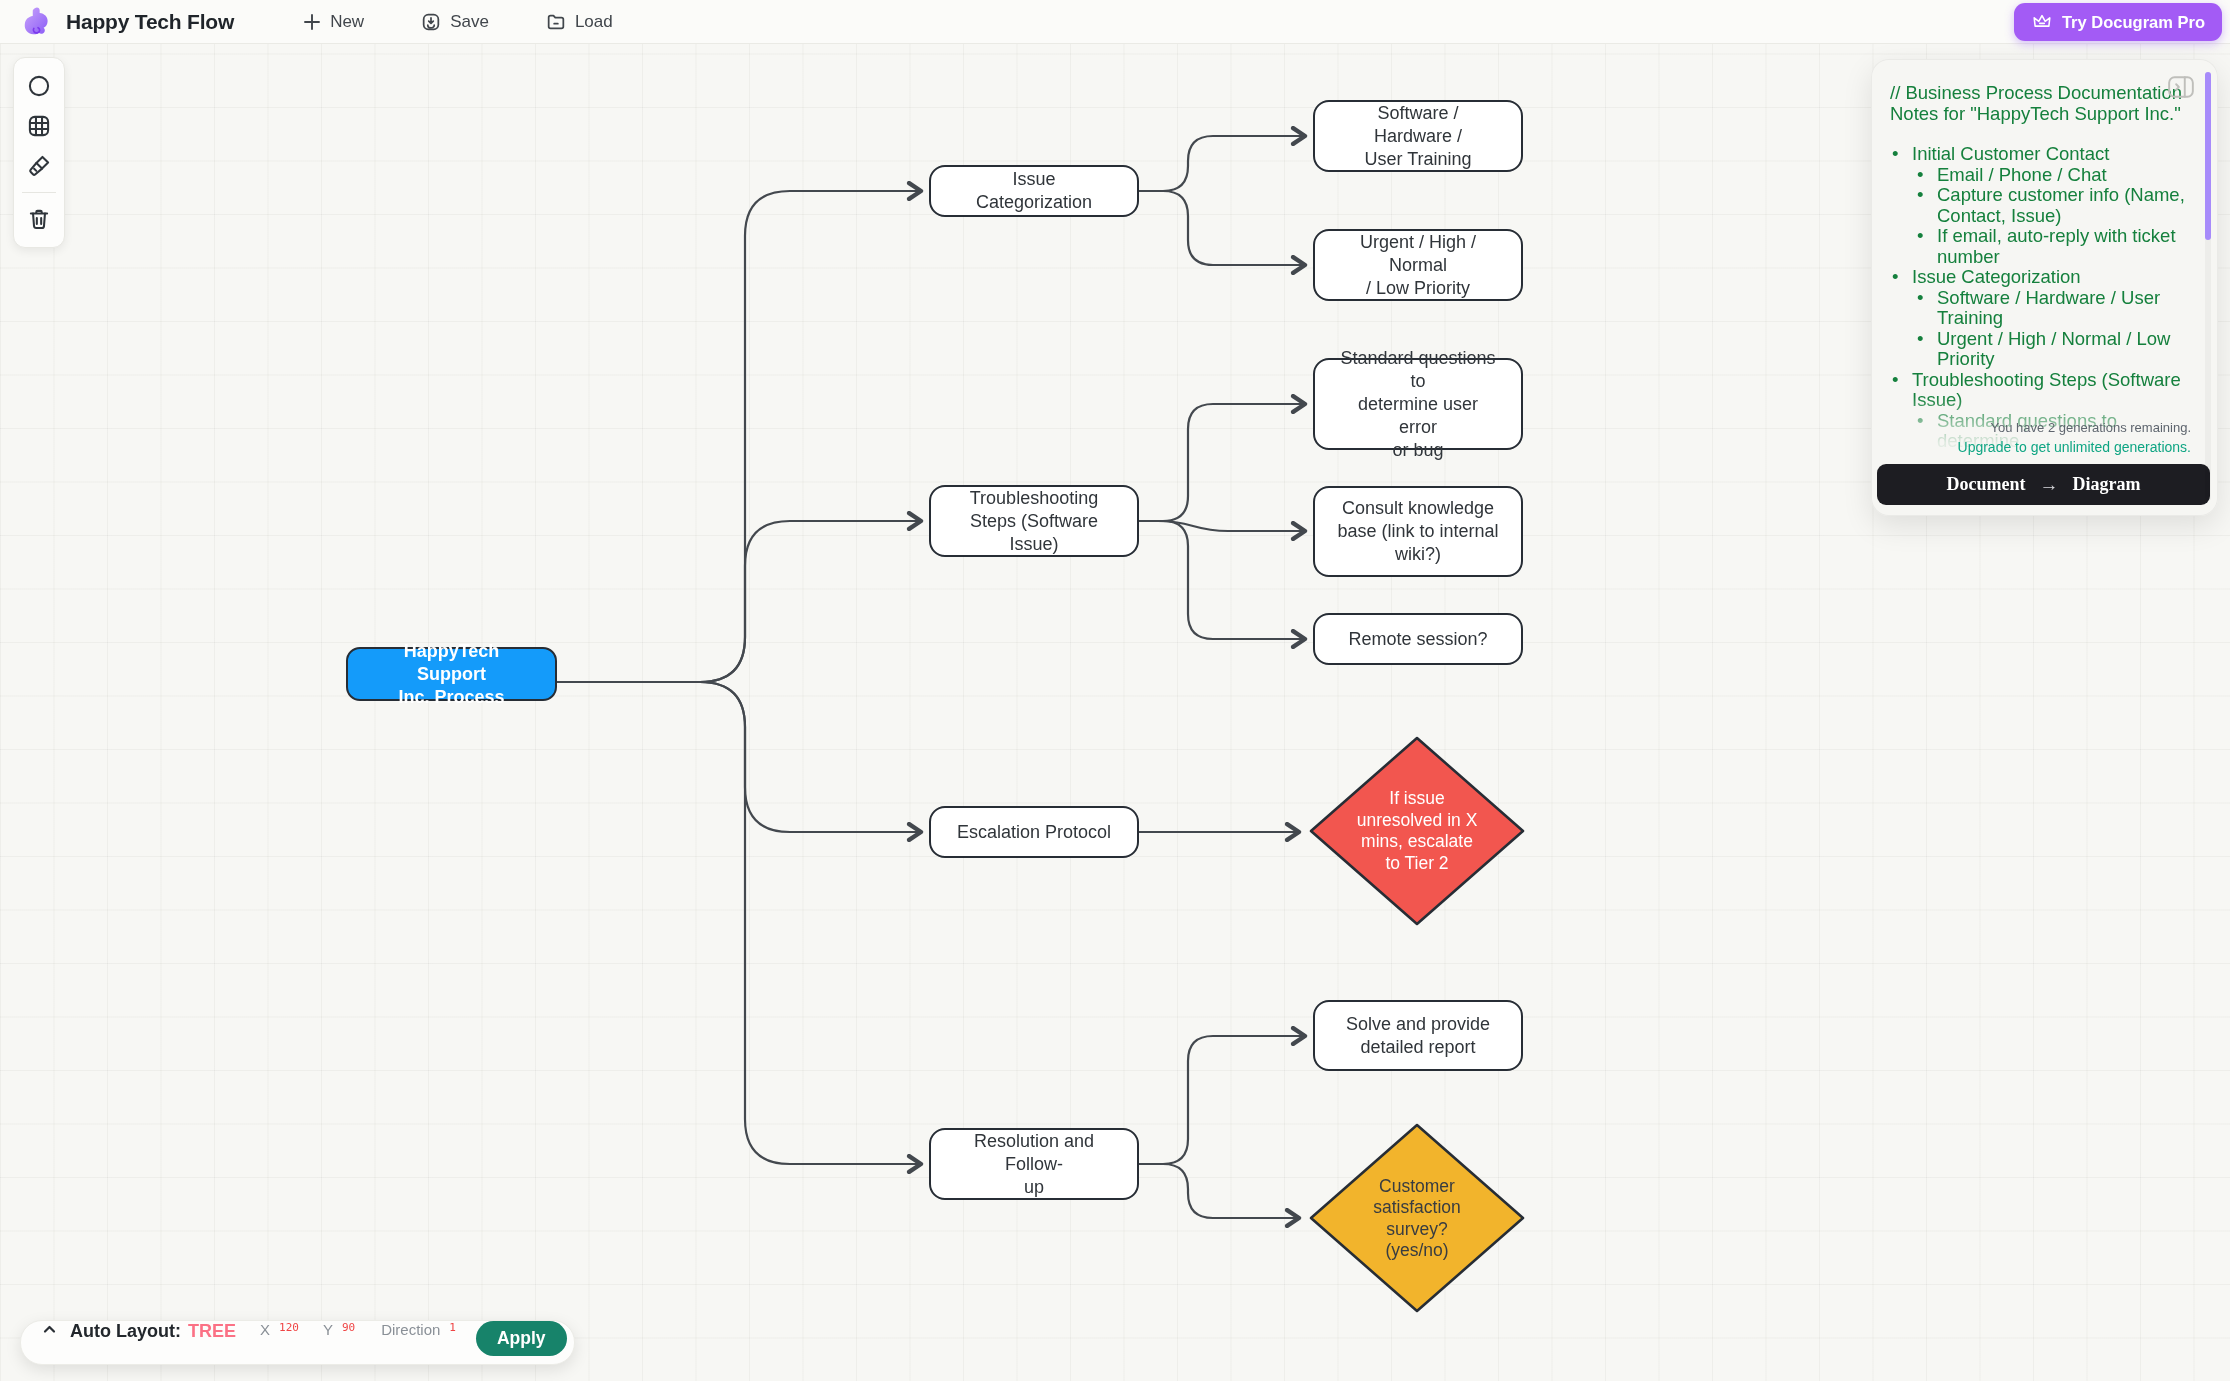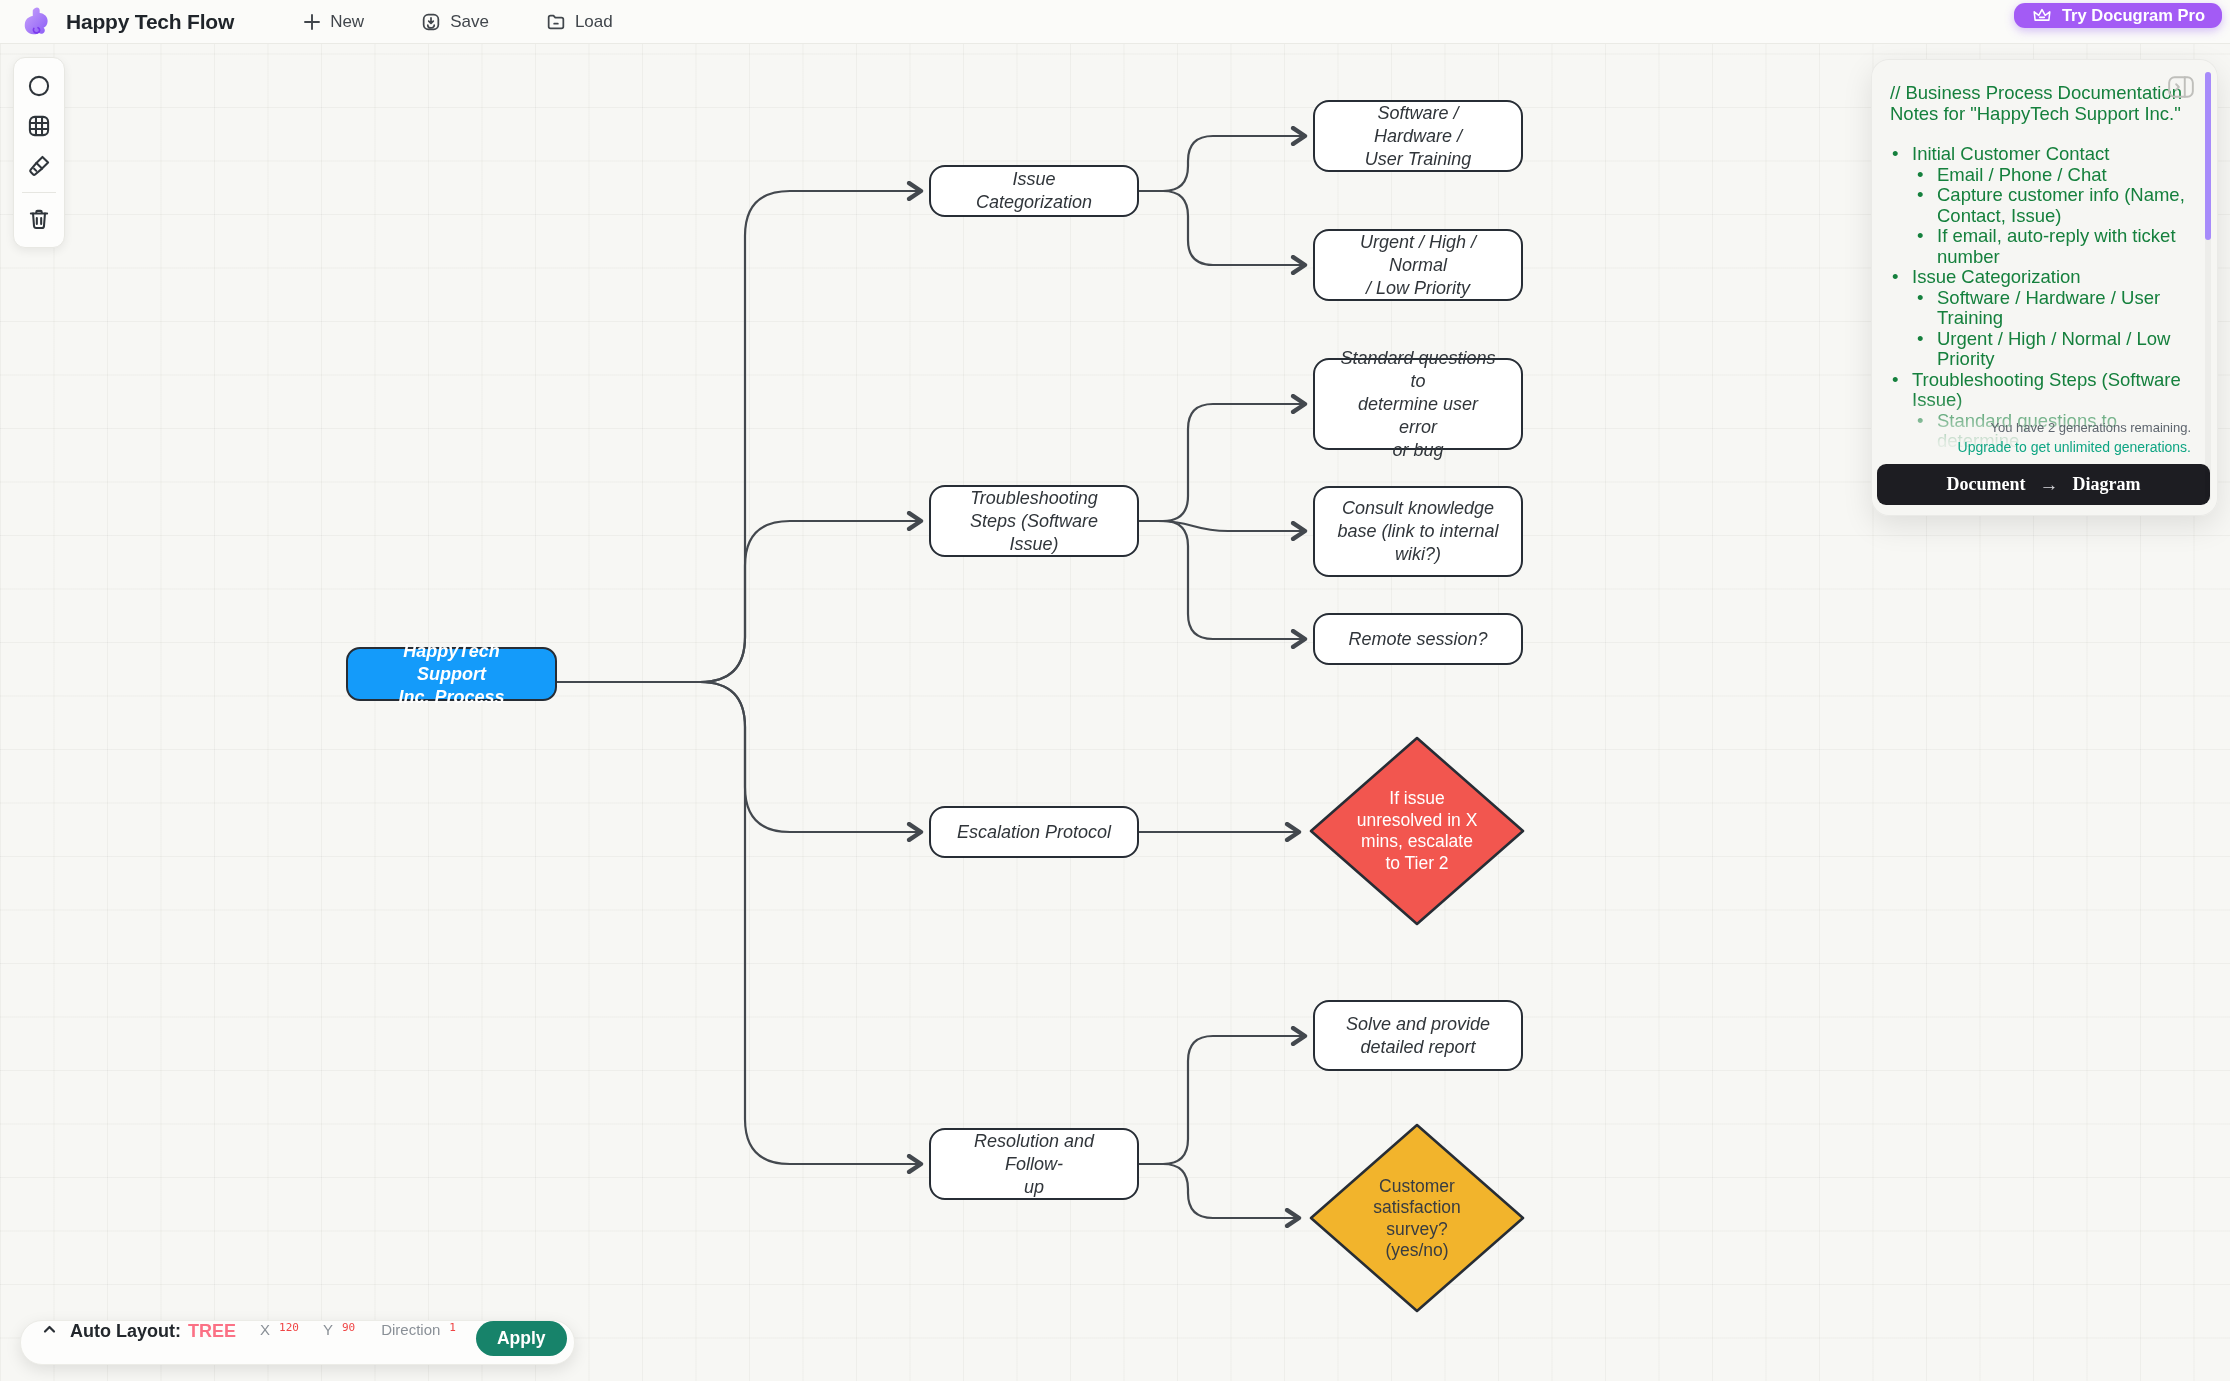--- a/index.html
+++ b/index.html
@@ -16,21 +16,21 @@
                      linear-gradient(to bottom,rgba(70,70,55,.05) 1px,transparent 1px);
     background-size:53.5px 53.5px;}
   #edges{position:absolute;inset:0;pointer-events:none;}
   #edges path{fill:none;stroke:var(--edge);stroke-width:2.2px;}
   #edges polygon{stroke:var(--node-border);stroke-width:2.6px;stroke-linejoin:round;}
   
   .node{position:absolute;box-sizing:border-box;background:#FFFFFF;
     border:2.6px solid var(--node-border);border-radius:16px;
     display:flex;align-items:center;justify-content:center;text-align:center;
     font-size:18px;line-height:23px;color:#30353A;padding:4px 22px;
-    white-space:pre-line;cursor:grab;font-style:italic;}
+    white-space:pre-line;cursor:grab;}
   #node-root{left:346px;top:647px;width:211px;height:54px;background:var(--root-node);
     color:#FFF;font-weight:bold;border-radius:14px;}
   #node-issue{left:929px;top:165px;width:210px;height:52px;}
   #node-software{left:1313px;top:100px;width:210px;height:72px;}
   #node-priority{left:1313px;top:229px;width:210px;height:72px;}
   #node-troubleshoot{left:929px;top:485px;width:210px;height:72px;}
   #node-standard{left:1313px;top:358px;width:210px;height:92px;}
   #node-consult{left:1313px;top:486px;width:210px;height:91px;}
   #node-remote{left:1313px;top:613px;width:210px;height:52px;}
   #node-escalation{left:929px;top:806px;width:210px;height:52px;}
@@ -42,21 +42,21 @@
   #label-survey{left:1352px;top:1160px;width:130px;height:117px;color:#383C41;}
   
   #header{position:absolute;left:0;top:0;right:0;height:43px;background:#FBFBF9;
     border-bottom:1px solid #EAEAE5;display:flex;align-items:center;z-index:30;}
   #logo{margin-left:20px;width:34px;height:34px;}
   #app-title{margin-left:12px;font-size:21px;font-weight:bold;color:#1F242A;letter-spacing:-.2px;}
   .menu{display:flex;align-items:center;margin-left:66px;gap:52px;}
   .menu-btn{display:flex;align-items:center;gap:8px;font-size:17px;color:#41464C;
     background:none;border:none;cursor:pointer;font-family:inherit;padding:4px 2px;}
   .menu-btn svg{stroke:#41464C;}
-  #pro-btn{position:absolute;right:8px;top:3px;height:25px;display:flex;align-items:center;gap:9px;
+  #pro-btn{position:absolute;right:8px;top:3px;height:38px;display:flex;align-items:center;gap:9px;
     background:var(--accent-purple);color:#FFF;font-weight:bold;font-size:16.5px;
     border:none;border-radius:11px;padding:0 17px;cursor:pointer;font-family:inherit;
     box-shadow:0 3px 10px rgba(140,80,240,.35);}
   
   #toolbar{position:absolute;left:13px;top:57px;width:50px;background:#FDFDFC;
     border:1px solid #E8E8E3;border-radius:12px;box-shadow:0 3px 10px rgba(0,0,0,.07);
     display:flex;flex-direction:column;align-items:center;padding:8px 0;z-index:25;}
   .tool-btn{width:38px;height:38px;display:flex;align-items:center;justify-content:center;
     background:none;border:none;border-radius:9px;cursor:pointer;margin:1px 0;}
   .tool-btn svg{stroke:#2F353B;fill:none;stroke-width:1.9;stroke-linecap:round;stroke-linejoin:round;}

